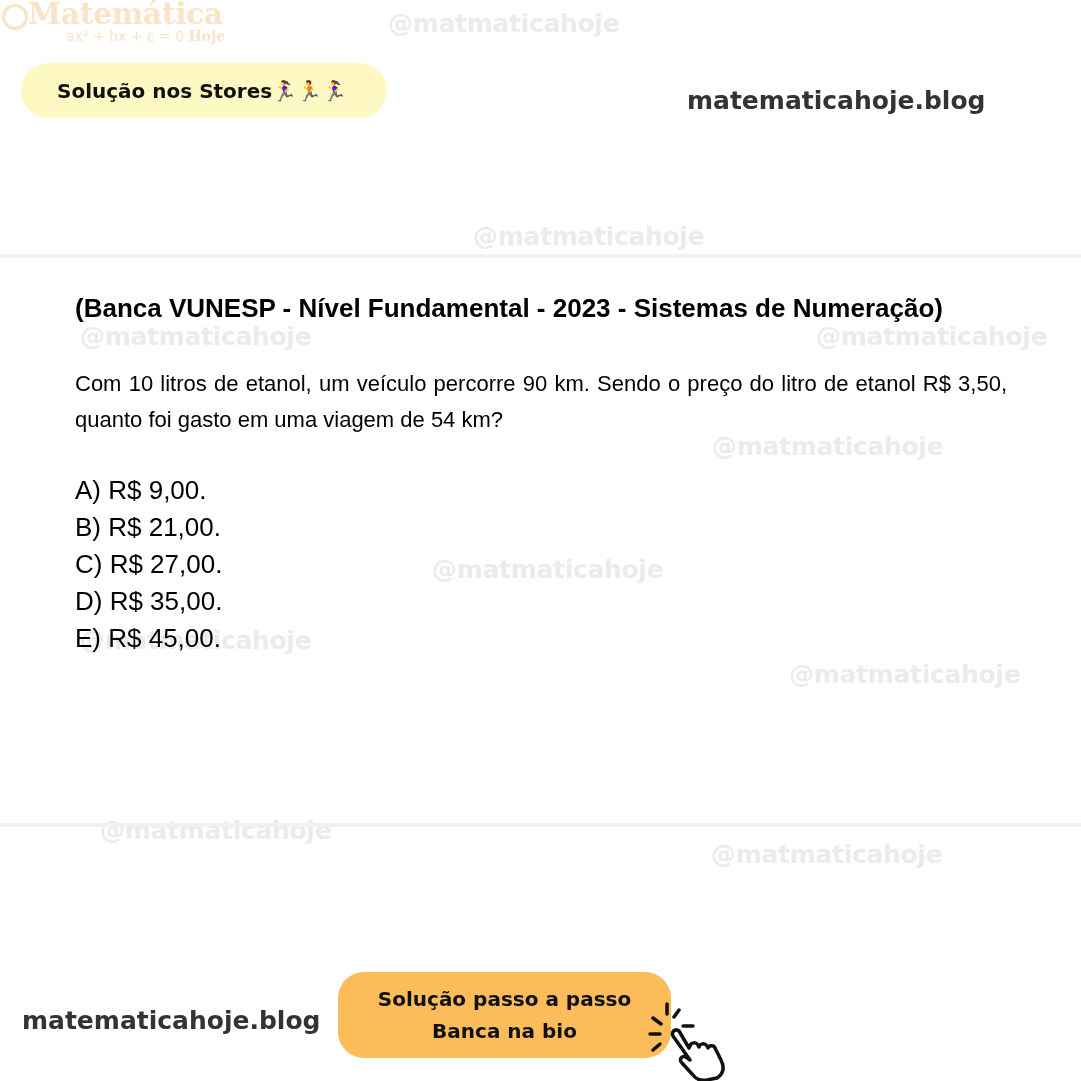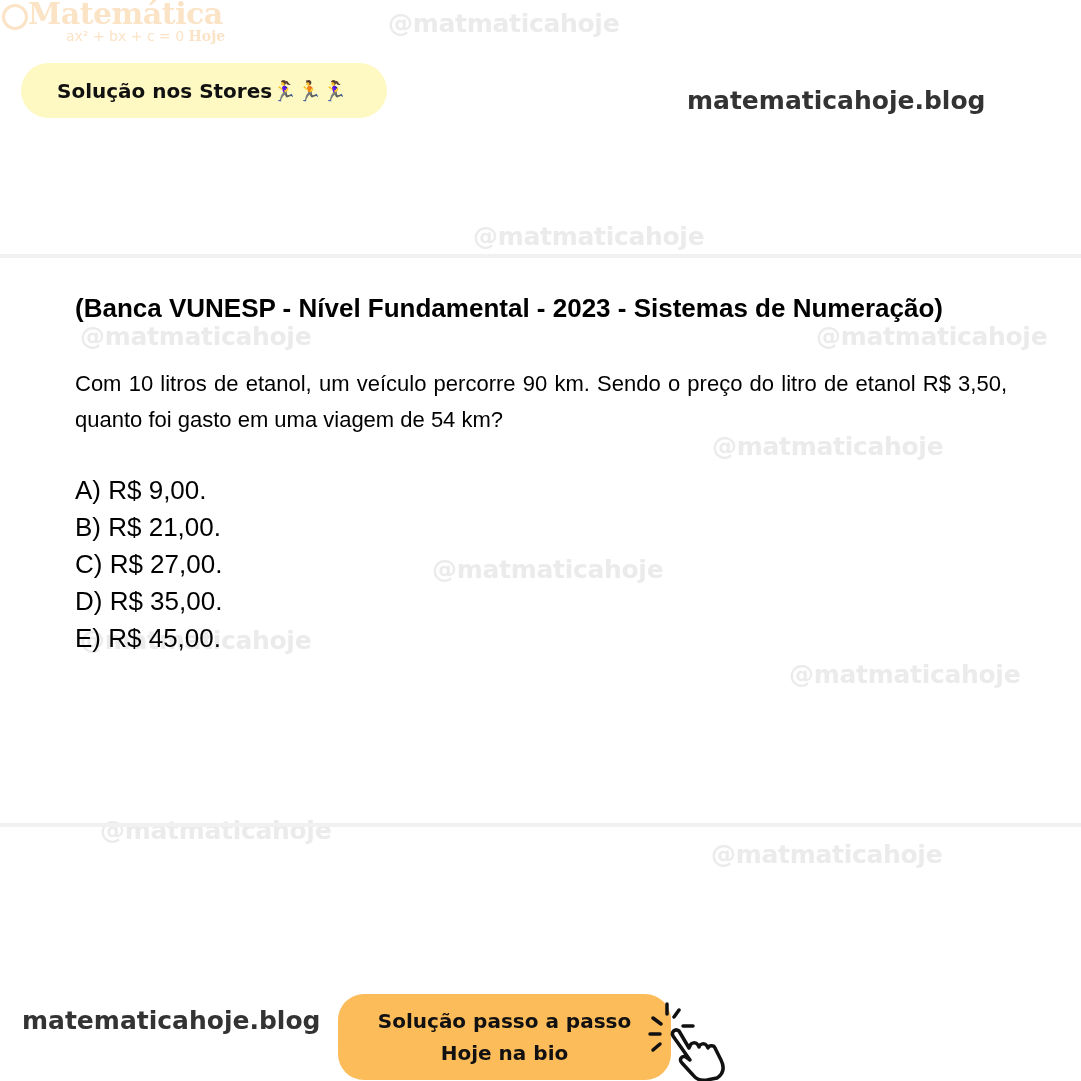--- a/index.html
+++ b/index.html
@@ -44,21 +44,21 @@
   .q-body {
     font-size:22px; line-height:36px; text-align:justify; margin:40px 0 0 0;
   }
   .options { margin-top:34px; font-size:26px; line-height:37px; }
   .option { display:block; }
   .site-bottom {
     position:absolute; left:22px; top:1006px; font-family:"DejaVu Sans", sans-serif;
     font-weight:bold; font-size:25px; color:#333;
   }
   .pill-bottom {
-    position:absolute; left:338px; top:994px; width:333px; height:86px;
+    position:absolute; left:338px; top:972px; width:333px; height:86px;
     background:#fdbc5a; border-radius:26px; display:flex; flex-direction:column;
     align-items:center; justify-content:center; font-family:"DejaVu Sans", sans-serif;
     font-weight:bold; font-size:20px; line-height:32px; color:#111;
   }
   .hand { position:absolute; left:645px; top:1000px; width:85px; height:81px; }
 </style>
 </head>
 <body>
 
 <div class="wm" style="left:388px;top:9px;">@matmaticahoje</div>
@@ -95,21 +95,21 @@
     <span class="option">B) R$ 21,00.</span>
     <span class="option">C) R$ 27,00.</span>
     <span class="option">D) R$ 35,00.</span>
     <span class="option">E) R$ 45,00.</span>
   </div>
 </div>
 
 <div class="site-bottom">matematicahoje.blog</div>
 <div class="pill-bottom">
   <span>Solução passo a passo</span>
-  <span>Hoje na bio</span>
+  <span>Banca na bio</span>
 </div>
 <svg class="hand" viewBox="0 0 85 81" fill="none" stroke="#111" stroke-width="3.5" stroke-linecap="round" stroke-linejoin="round">
   <line x1="8" y1="18" x2="16" y2="24"></line>
   <line x1="22" y1="4" x2="22" y2="14"></line>
   <line x1="34" y1="10" x2="29" y2="17"></line>
   <line x1="5" y1="34" x2="15" y2="34"></line>
   <line x1="38" y1="26" x2="48" y2="26"></line>
   <line x1="8" y1="50" x2="15" y2="44"></line>
   <path fill="#fff" d="M28 36 C26 32 30 28 34 31 L44 48 L45 46 C46 42 51 42 53 45 L54 47 C55 43 60 43 62 46 L63 48 C64 45 69 45 70 48 L76 60 C80 68 78 74 72 78 L62 80 C56 81 51 79 48 75 L37 63 C34 60 36 55 41 57 L45 60 Z"></path>
 </svg>

